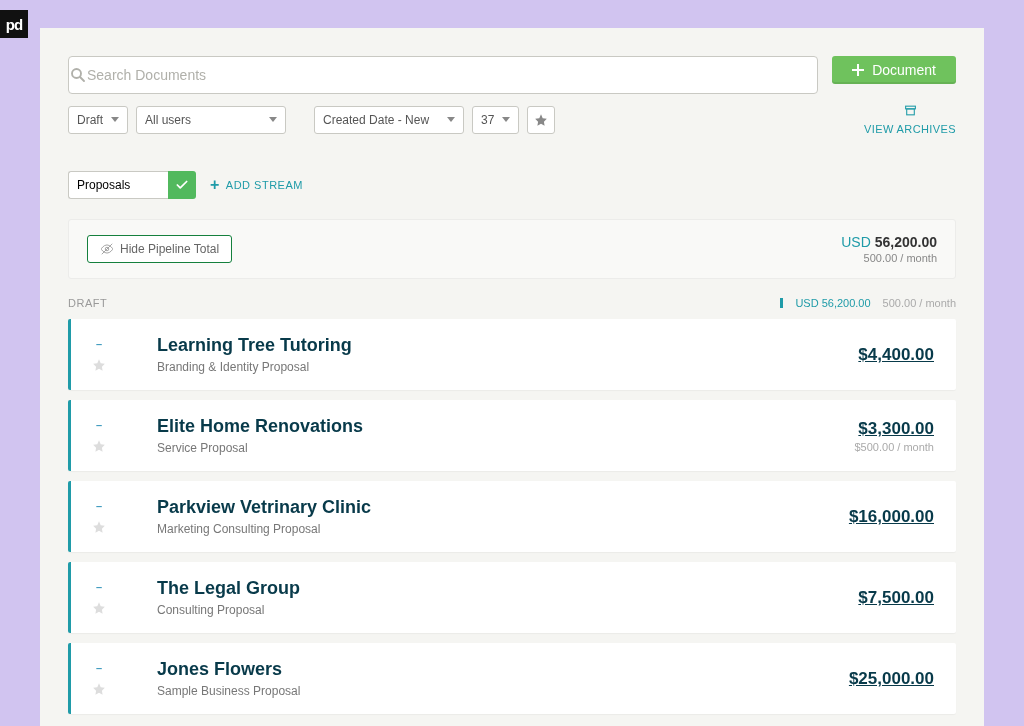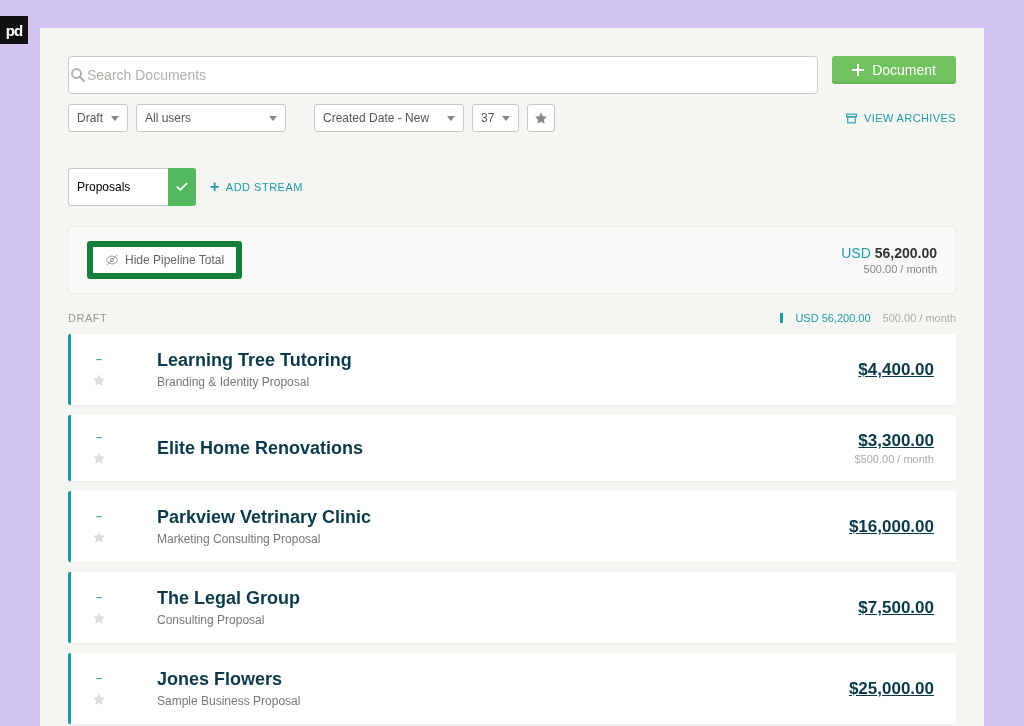--- a/index.html
+++ b/index.html
@@ -7,21 +7,21 @@
   font-family: -apple-system, BlinkMacSystemFont, "Segoe UI", Helvetica, Arial, sans-serif;
   background: #d1c4f0;
   width: 1024px;
   height: 726px;
   overflow: hidden;
   font-size: 13px;
   color: #333;
 }
 .pd-badge {
   position: absolute;
-  top: 16px; left: 0;
+  top: 10px; left: 0;
   width: 28px; height: 28px;
   background: #111;
   color: #fff;
   display: flex;
   align-items: center;
   justify-content: center;
   font-weight: bold;
   font-size: 15px;
   letter-spacing: -1px;
 }
@@ -113,31 +113,32 @@
 }
 .archives-link {
   margin-left: auto;
   display: flex;
   align-items: center;
   gap: 6px;
   color: #1f9ba8;
   font-size: 11px;
   letter-spacing: 0.4px;
   cursor: pointer;
+  flex-direction: column;
 }
 .stream-row {
   margin-top: 36px;
   display: flex;
   align-items: center;
   gap: 14px;
 }
 .stream-input-wrap {
   display: flex;
   align-items: stretch;
-  height: 38px;
+  height: 28px;
 }
 .stream-input-wrap input {
   border: 1px solid #c9c9c3;
   border-right: none;
   border-radius: 3px 0 0 3px;
   padding: 0 8px;
   font-size: 12px;
   width: 100px;
   outline: none;
 }
@@ -171,21 +172,21 @@
   background: #f9f9f7;
   border: 1px solid #ececea;
   border-radius: 3px;
   padding: 14px 18px;
   display: flex;
   align-items: center;
   justify-content: space-between;
 }
 .hide-btn {
   background: #fff;
-  border: 6px solid #15803d;
+  border: 1px solid #15803d;
   border-radius: 3px;
   padding: 6px 12px;
   font-size: 12px;
   color: #666;
   display: flex;
   align-items: center;
   gap: 6px;
   cursor: pointer;
 }
 .pipeline-totals { text-align: right; }
@@ -349,20 +350,21 @@
       </div>
       <div class="doc-card">
         <div class="doc-left">
           <span class="doc-dash">–</span>
           <svg width="14" height="14" viewBox="0 0 24 24">
             <path d="M12 2l2.9 6.9L22 10l-5 4.9L18.2 22 12 18.3 5.8 22 7 14.9 2 10l7.1-1.1z" fill="#ddd"></path>
           </svg>
         </div>
         <div class="doc-body">
           <div class="doc-title">Elite Home Renovations</div>
+          <div class="doc-sub">Service Proposal</div>
         </div>
         <div class="doc-amt">
           <div class="price">$3,300.00</div>
           <div class="recurring">$500.00 / month</div>
         </div>
       </div>
       <div class="doc-card">
         <div class="doc-left">
           <span class="doc-dash">–</span>
           <svg width="14" height="14" viewBox="0 0 24 24">

